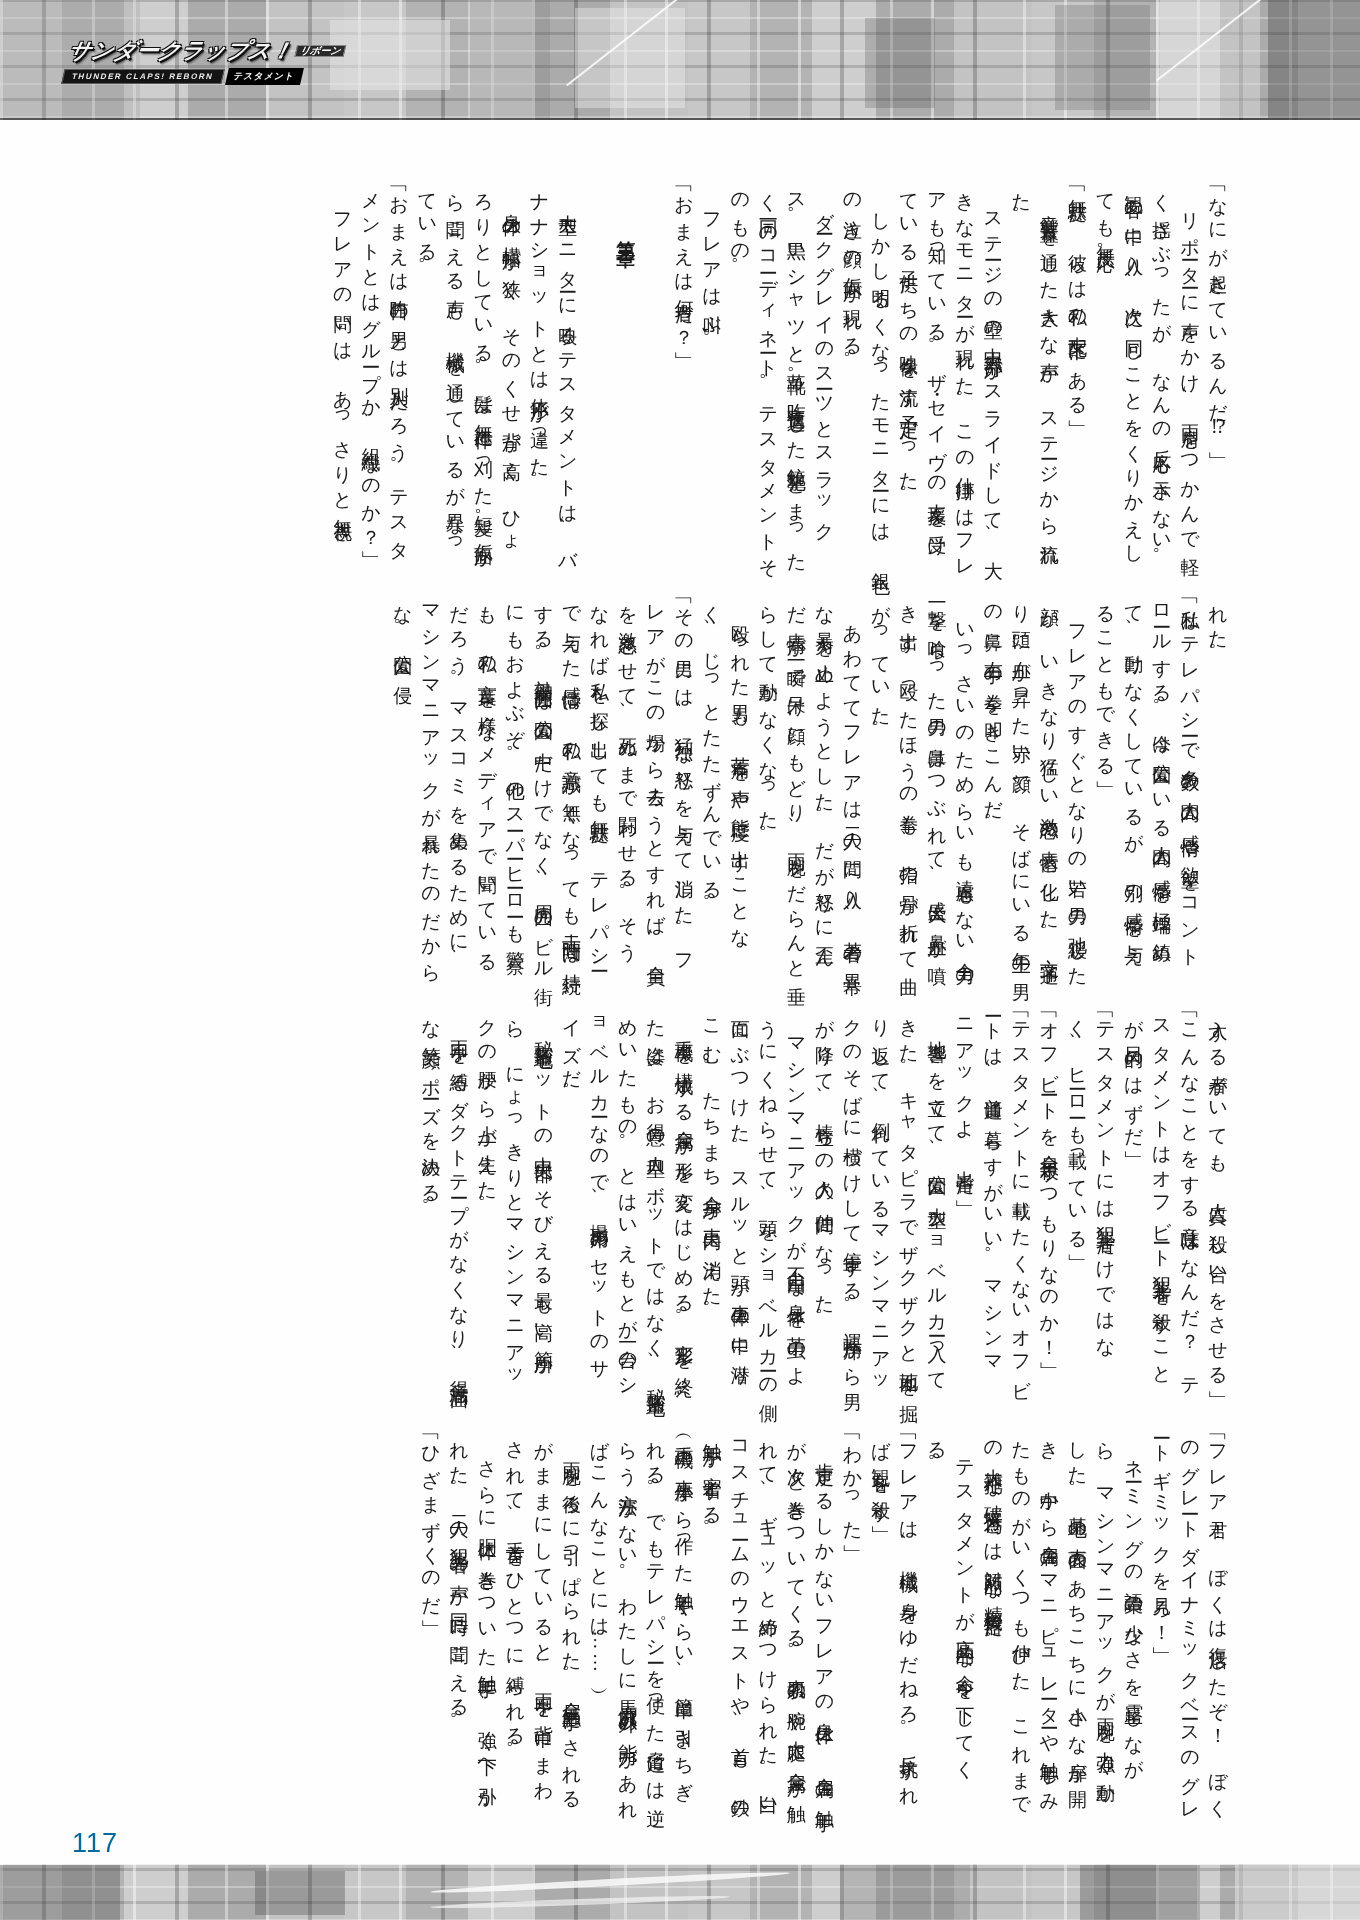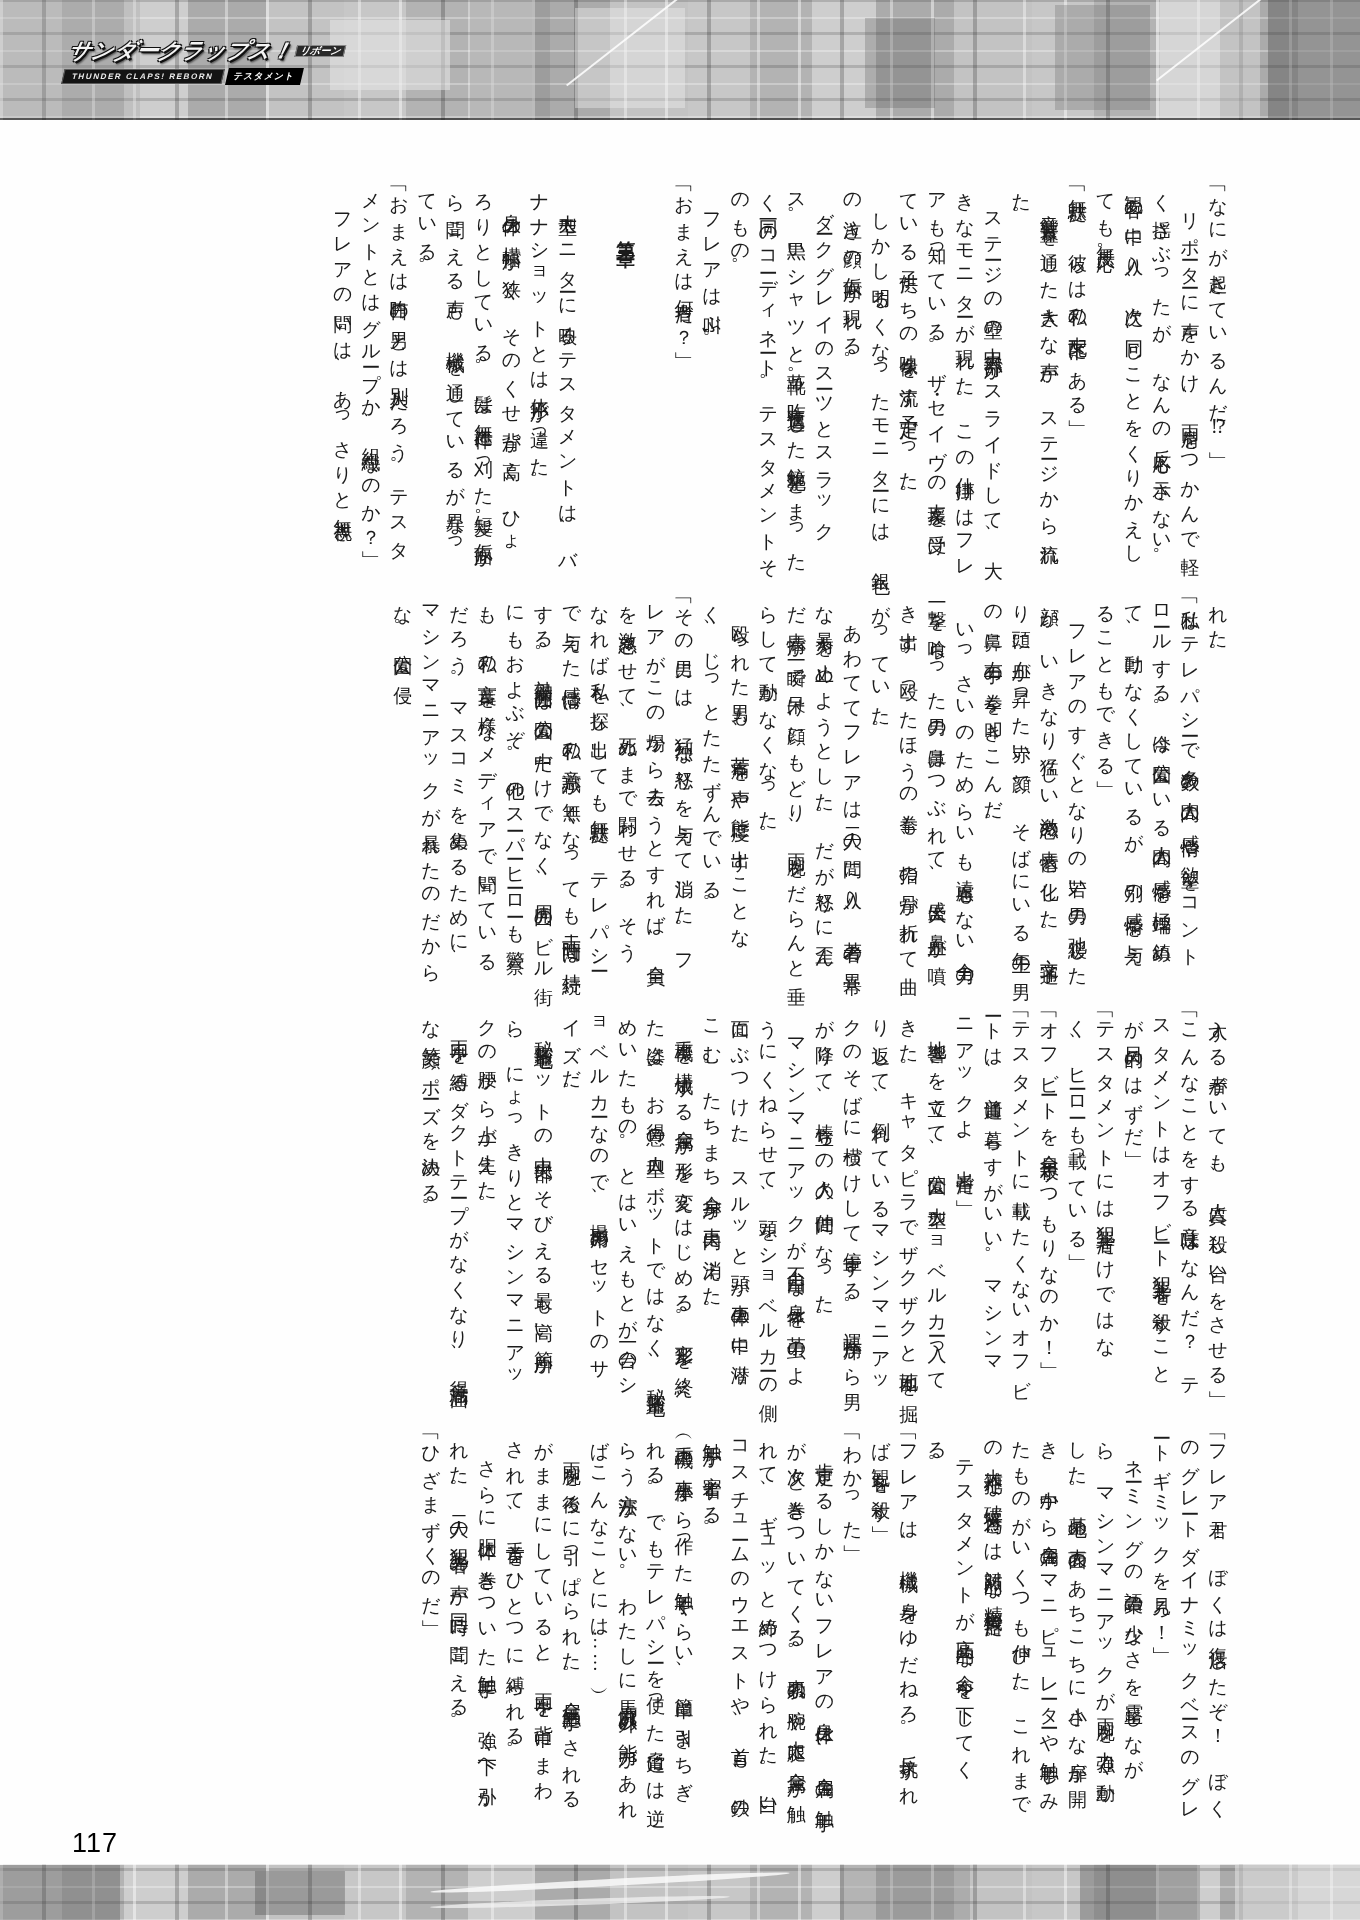--- a/index.html
+++ b/index.html
@@ -60,21 +60,21 @@
     font-weight:bold;
   }
   #band-1{top:180px;height:392px;}
   #band-2{top:592px;height:388px;}
   #band-3{top:1006px;height:388px;}
   #band-4{top:1428px;height:388px;}
   
   .page-number{
     position:absolute;left:72px;top:1828px;
     font-family:"Liberation Sans","DejaVu Sans",sans-serif;
-    font-size:27px;letter-spacing:1px;color:#000000;
+    font-size:27px;letter-spacing:1px;color:#0369a1;
   }
 </style>
 </head>
 <body>
 
 <div class="collage collage-top">
   <div class="cblock" style="left:0;top:0;width:140px;height:118px;background:rgba(150,150,150,.25);"></div>
   <div class="cblock" style="left:330px;top:20px;width:120px;height:70px;background:rgba(230,230,230,.55);"></div>
   <div class="cblock" style="left:470px;top:0;width:80px;height:118px;background:rgba(110,110,110,.22);"></div>
   <div class="cblock" style="left:575px;top:8px;width:110px;height:100px;background:rgba(240,240,240,.4);"></div>

